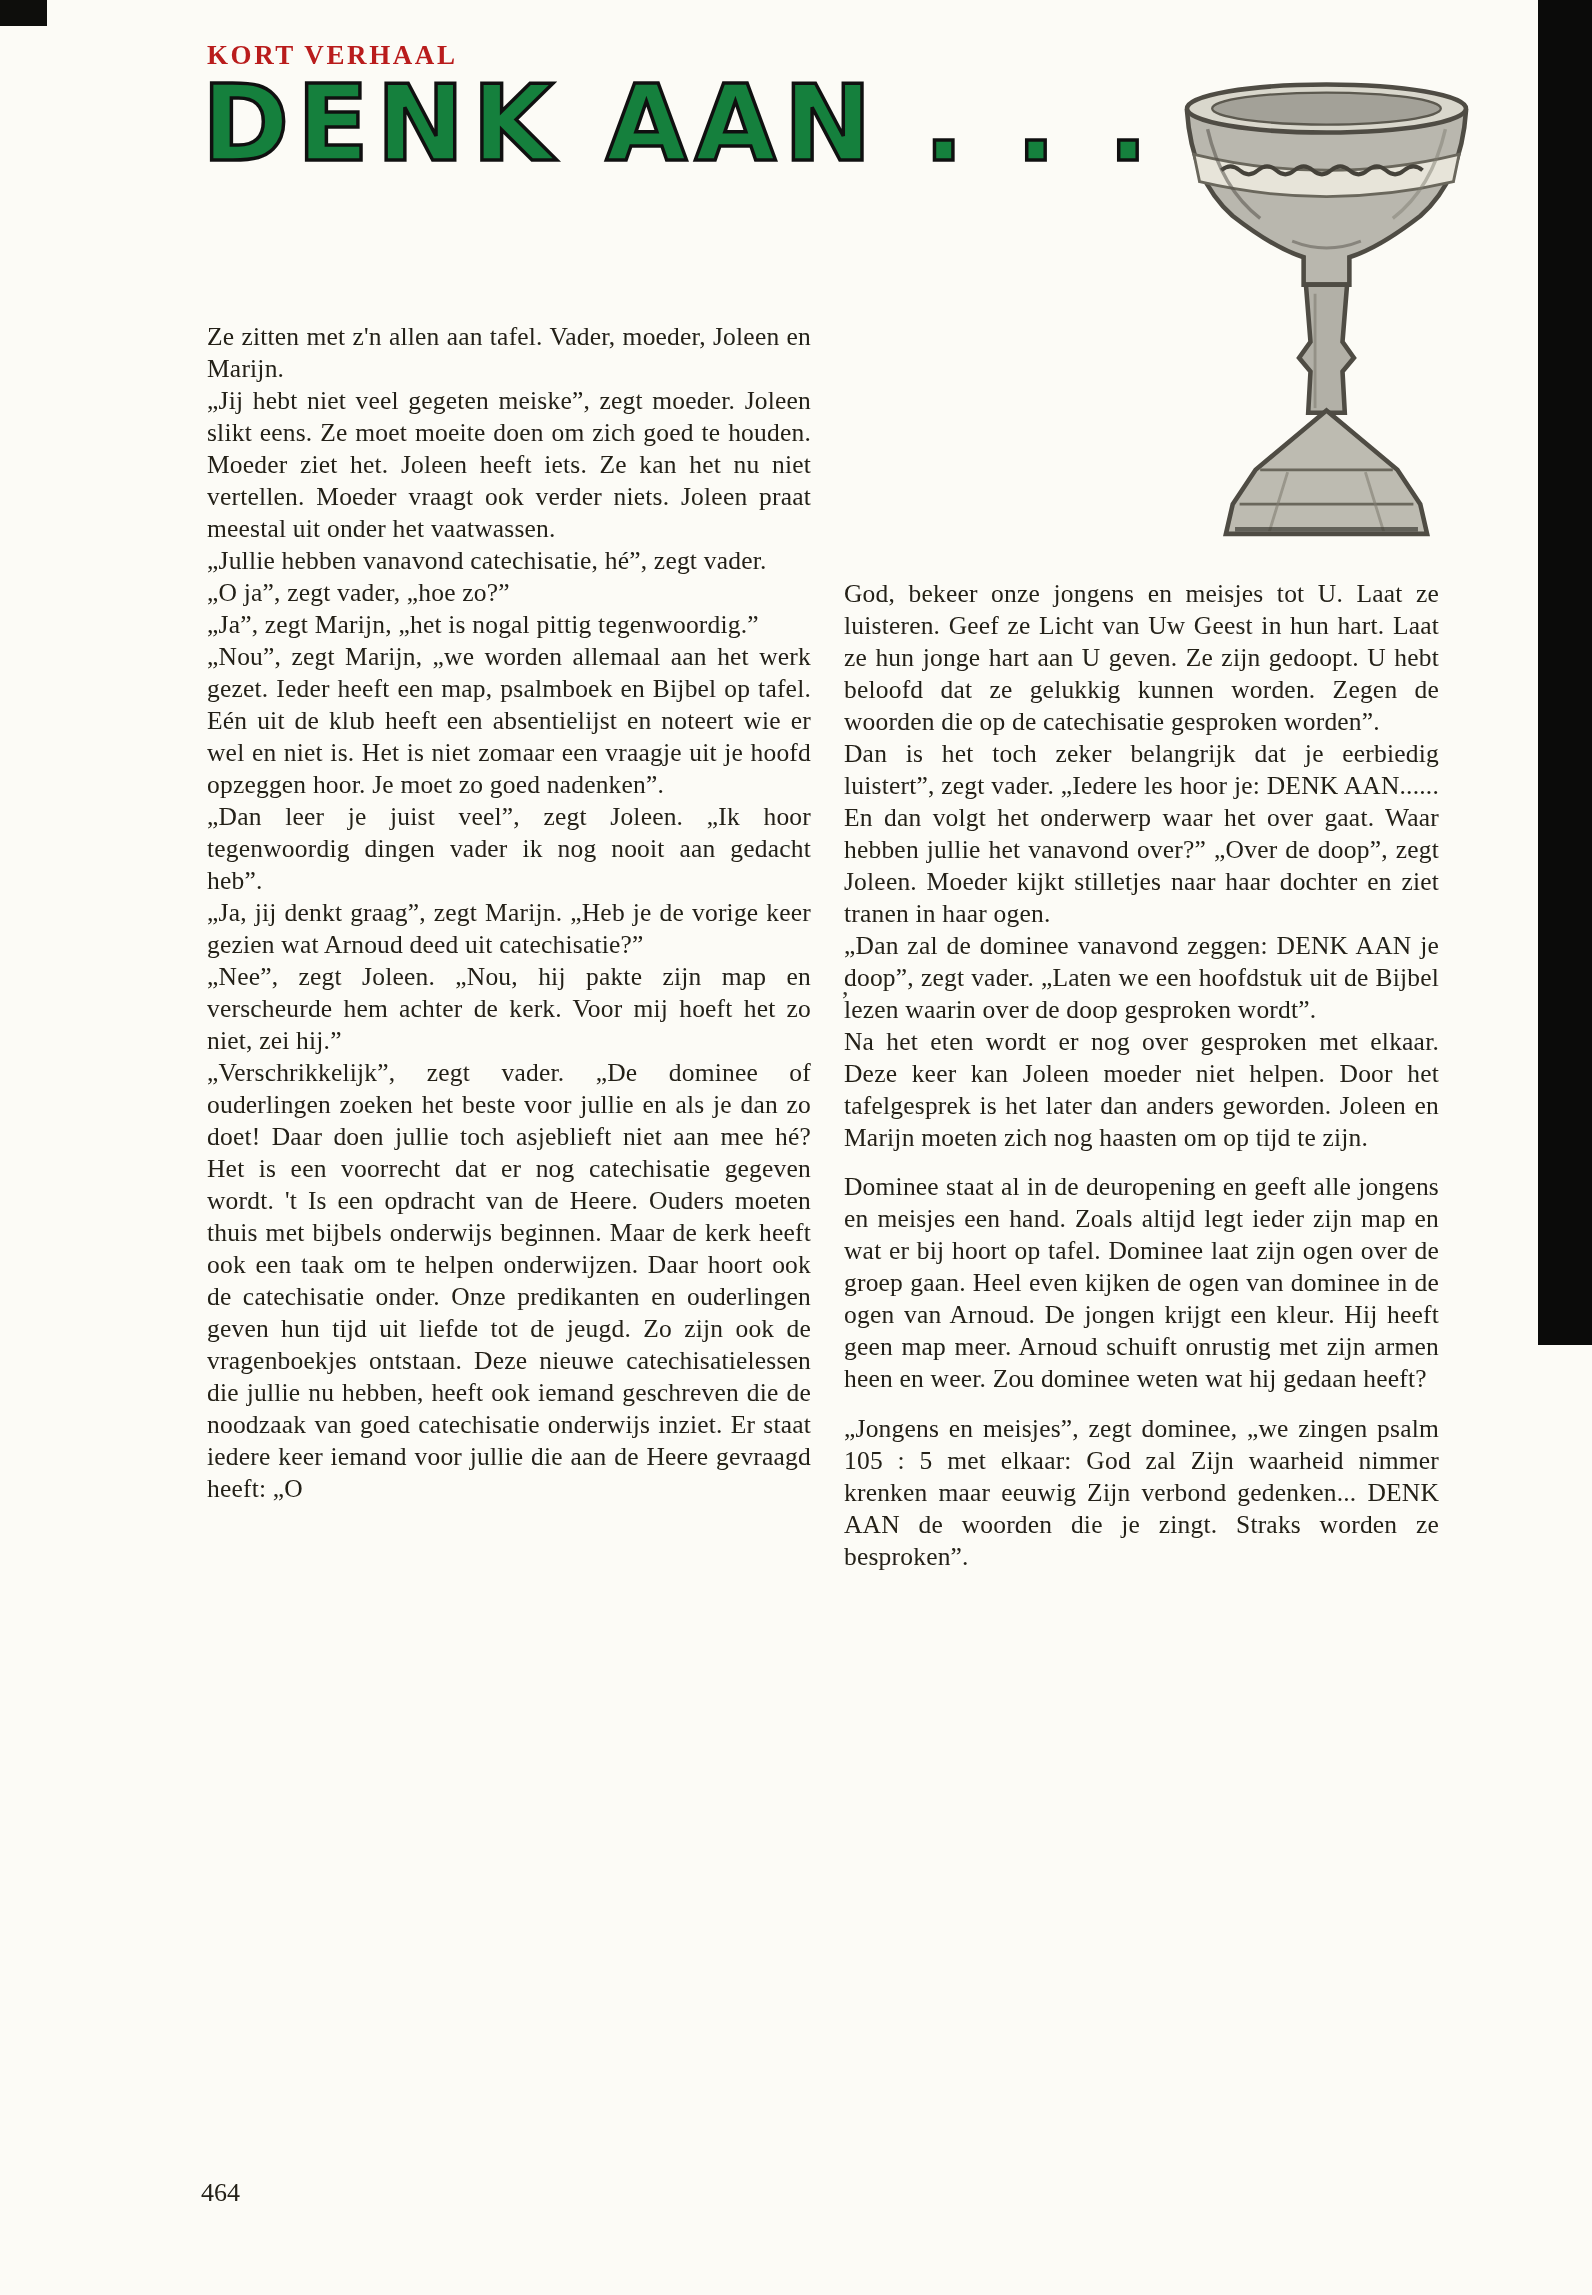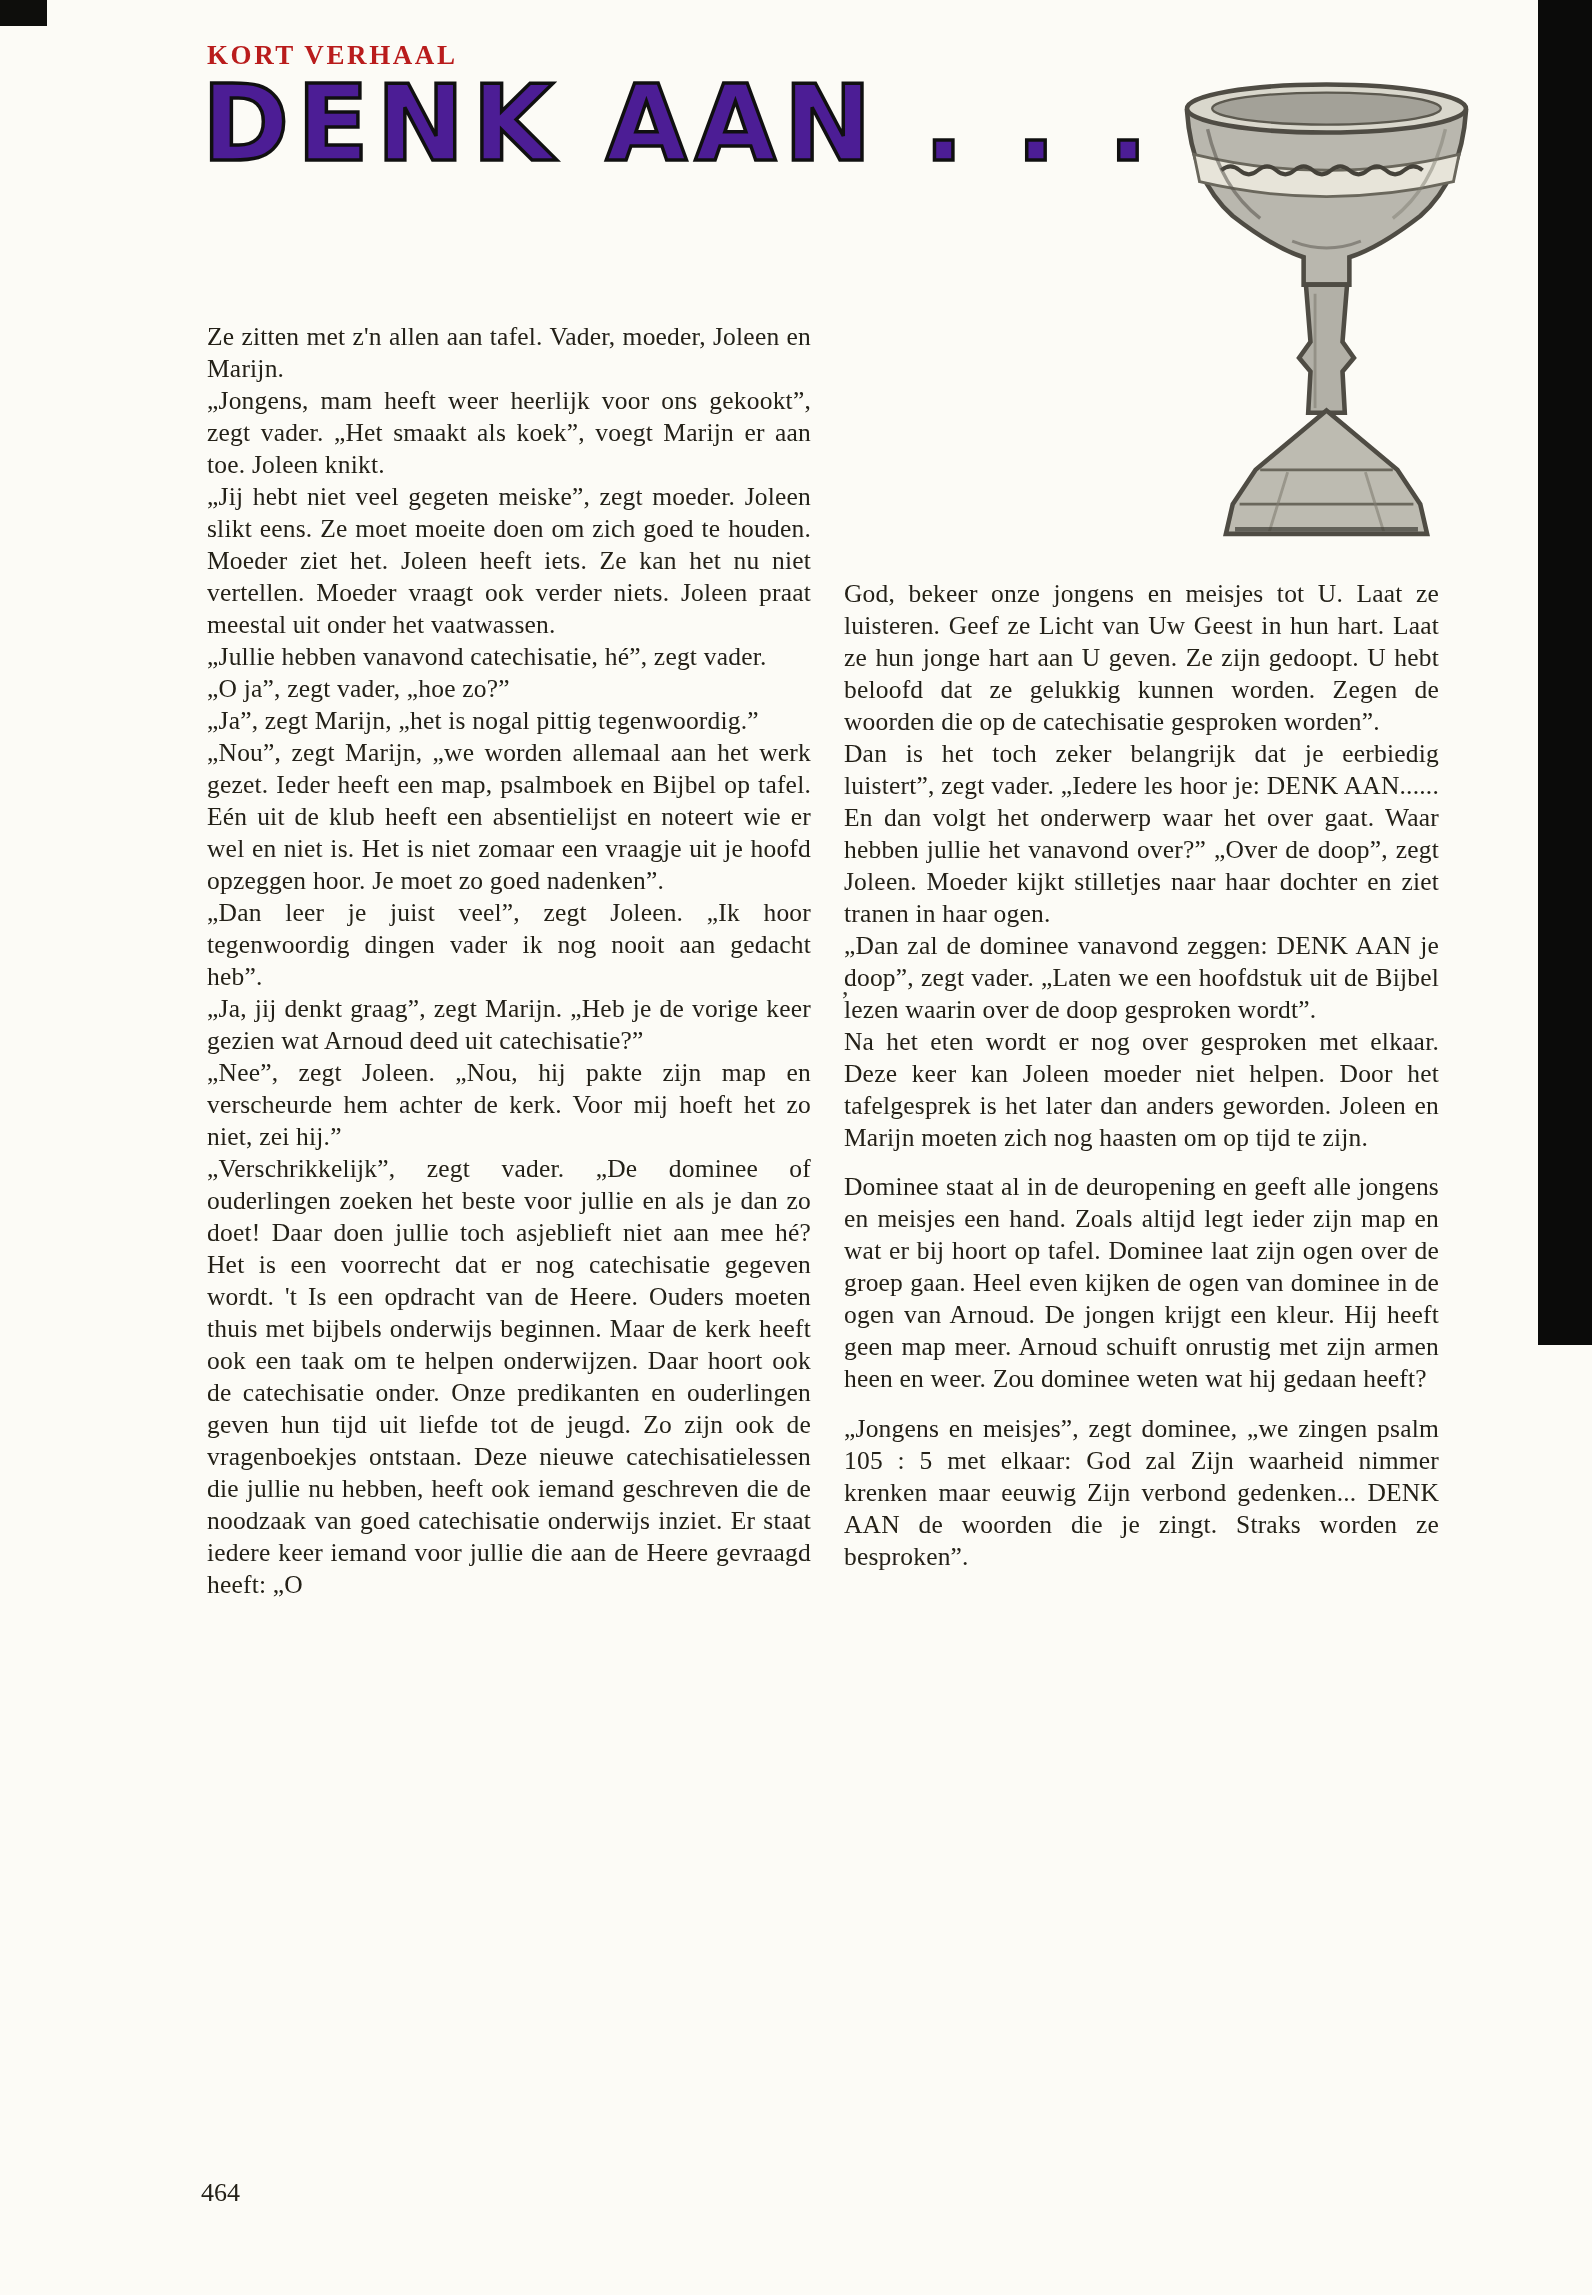--- a/index.html
+++ b/index.html
@@ -33,21 +33,21 @@
     color: #b91c1c;
   }
   .title {
     position: absolute;
     left: 202px; top: 72px;
     font-family: "DejaVu Sans", sans-serif;
     font-weight: bold;
     font-size: 105px;
     line-height: 1;
     letter-spacing: 7.8px;
-    color: #4c1d95;
+    color: #15803d;
     -webkit-text-stroke: 3.5px #101010;
     white-space: nowrap;
   }
   .col {
     position: absolute;
     text-align: justify;
     font-size: 25.5px;
     line-height: 32px;
     letter-spacing: 0.2px;
   }
@@ -105,21 +105,20 @@
       <path d="M150 298 L212 350 L232 380 L238 406 L62 406 L68 380 L88 350 Z" fill="#bdbbb1" stroke="#4f4c44" stroke-width="4"></path>
       <path d="M92 350 L208 350" fill="none" stroke="#6a675c" stroke-width="2.5"></path>
       <path d="M74 380 L226 380" fill="none" stroke="#6a675c" stroke-width="2.5"></path>
       <path d="M116 352 L100 404 M184 352 L200 404" fill="none" stroke="#807d72" stroke-width="2.5" opacity="0.6"></path>
       <path d="M70 402 L230 402" fill="none" stroke="#3c3a33" stroke-width="4" opacity="0.7"></path>
     </svg>
   </div>
 
   <div class="col col-left">
       <p>Ze zitten met z'n allen aan tafel. Vader, moeder, Joleen en Marijn.</p>
-      <p>„Jongens, mam heeft weer heerlijk voor ons gekookt”, zegt vader. „Het smaakt als koek”, voegt Marijn er aan toe. Joleen knikt.</p>
       <p>„Jij hebt niet veel gegeten meiske”, zegt moeder. Joleen slikt eens. Ze moet moeite doen om zich goed te houden. Moeder ziet het. Joleen heeft iets. Ze kan het nu niet vertellen. Moeder vraagt ook verder niets. Joleen praat meestal uit onder het vaatwassen.</p>
       <p>„Jullie hebben vanavond catechisatie, hé”, zegt vader.</p>
       <p>„O ja”, zegt vader, „hoe zo?”</p>
       <p>„Ja”, zegt Marijn, „het is nogal pittig tegenwoordig.”</p>
       <p>„Nou”, zegt Marijn, „we worden allemaal aan het werk gezet. Ieder heeft een map, psalmboek en Bijbel op tafel. Eén uit de klub heeft een absentielijst en noteert wie er wel en niet is. Het is niet zomaar een vraagje uit je hoofd opzeggen hoor. Je moet zo goed nadenken”.</p>
       <p>„Dan leer je juist veel”, zegt Joleen. „Ik hoor tegenwoordig dingen vader ik nog nooit aan gedacht heb”.</p>
       <p>„Ja, jij denkt graag”, zegt Marijn. „Heb je de vorige keer gezien wat Arnoud deed uit catechisatie?”</p>
       <p>„Nee”, zegt Joleen. „Nou, hij pakte zijn map en verscheurde hem achter de kerk. Voor mij hoeft het zo niet, zei hij.”</p>
       <p>„Verschrikkelijk”, zegt vader. „De dominee of ouderlingen zoeken het beste voor jullie en als je dan zo doet! Daar doen jullie toch asjeblieft niet aan mee hé? Het is een voorrecht dat er nog catechisatie gegeven wordt. 't Is een opdracht van de Heere. Ouders moeten thuis met bijbels onderwijs beginnen. Maar de kerk heeft ook een taak om te helpen onderwijzen. Daar hoort ook de catechisatie onder. Onze predikanten en ouderlingen geven hun tijd uit liefde tot de jeugd. Zo zijn ook de vragenboekjes ontstaan. Deze nieuwe catechisatielessen die jullie nu hebben, heeft ook iemand geschreven die de noodzaak van goed catechisatie onderwijs inziet. Er staat iedere keer iemand voor jullie die aan de Heere gevraagd heeft: „O</p>
     </div>

